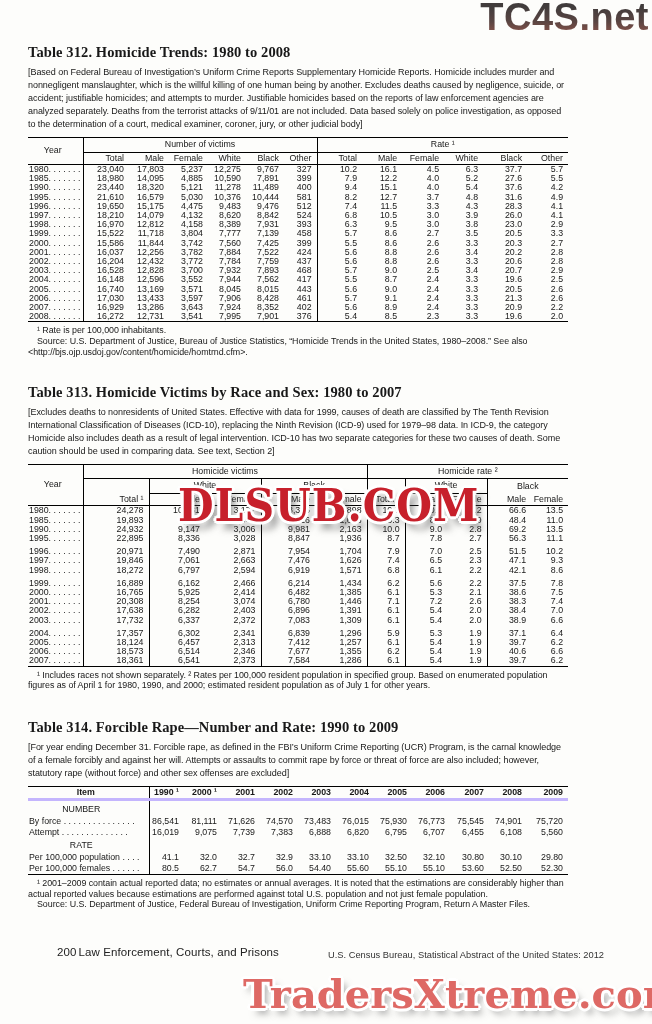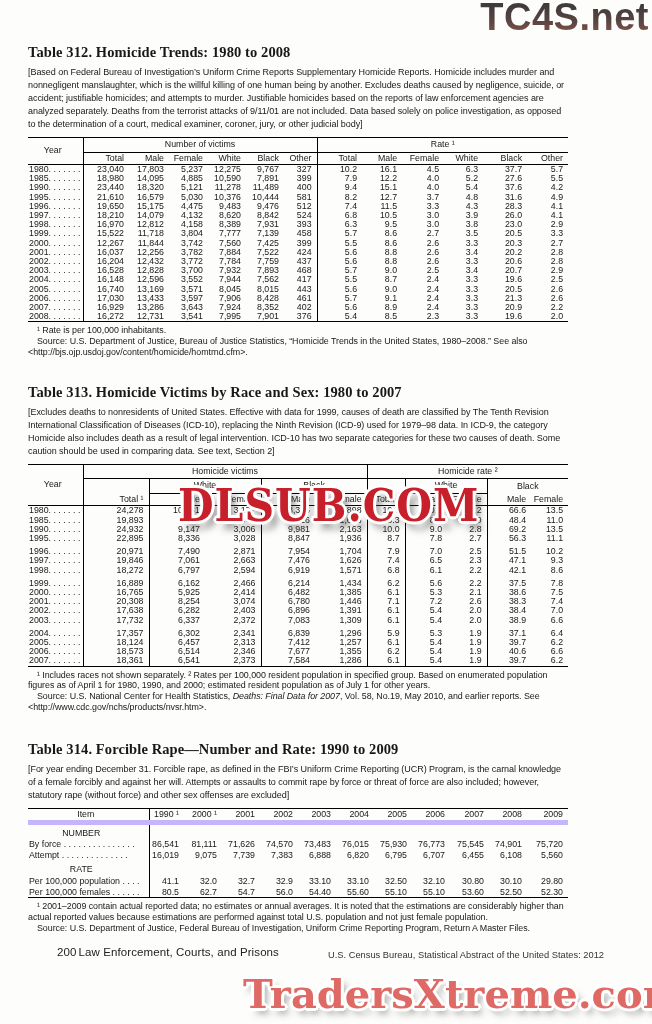--- a/index.html
+++ b/index.html
@@ -57,21 +57,21 @@
   
   #t313 tbody td:nth-child(1), #t313 tbody td:nth-child(2),
   #t313 tbody td:nth-child(4), #t313 tbody td:nth-child(6),
   #t313 tbody td:nth-child(7), #t313 tbody td:nth-child(9) { border-right: 1px solid #000; }
   
   #t314 tbody td:first-child { border-right: 1px solid #000; }
   #t314 td, #t314 th { line-height: 10.8px; }
   #t314 .sec-h { text-align: center; padding: 3px 14px 1px 0; }
   #t314 td.item-cell { text-align: left; padding-left: 1px; }
   #t314 tr.bold td { font-weight: bold; }
-  #t314 thead th { border-bottom: 5px solid #c4b5fd; }
+  #t314 thead th { border-bottom: 3px solid #c4b5fd; font-weight: bold; }
 
   .footnotes { width: 539px; font-size: 8.9px; line-height: 10.8px; margin-top: 3px; }
   .footnotes p { text-indent: 9px; letter-spacing: -0.05px; }
   .sect { margin-bottom: 0; }
   .mt313 { margin-top: 26px; }
   .mt314 { margin-top: 28px; }
 
   .page-footer {
     position: absolute; left: 57px; top: 946px;
     font-size: 11.5px; color: #222; letter-spacing: 0.1px;
@@ -274,21 +274,21 @@
             <td>458</td>
             <td>5.7</td>
             <td>8.6</td>
             <td>2.7</td>
             <td>3.5</td>
             <td>20.5</td>
             <td>3.3</td>
           </tr>
           <tr>
             <td class="year-cell">2000. . . . . . . .</td>
-            <td>12,267</td>
+            <td>15,586</td>
             <td>11,844</td>
             <td>3,742</td>
             <td>7,560</td>
             <td>7,425</td>
             <td>399</td>
             <td>5.5</td>
             <td>8.6</td>
             <td>2.6</td>
             <td>3.3</td>
             <td>20.3</td>
@@ -672,21 +672,20 @@
             <td>6.1</td>
             <td>5.4</td>
             <td>1.9</td>
             <td>39.7</td>
             <td>6.2</td>
           </tr>
         </tbody>
     </table>
     <div class="footnotes">
       <p>¹ Includes races not shown separately. ² Rates per 100,000 resident population in specified group. Based on enumerated population figures as of April 1 for 1980, 1990, and 2000; estimated resident population as of July 1 for other years.</p>
-      <p><span>Source: U.S. National Center for Health Statistics, </span><i>Deaths: Final Data for 2007</i><span>, Vol. 58, No.19, May 2010, and earlier reports. See &lt;http://www.cdc.gov/nchs/products/nvsr.htm&gt;.</span></p>
     </div>
   </div>
 
   <div class="sect mt314">
     <div class="tbl-title">Table 314. Forcible Rape—Number and Rate: 1990 to 2009</div>
     <div class="tbl-note">[For year ending December 31. Forcible rape, as defined in the FBI’s Uniform Crime Reporting (UCR) Program, is the carnal knowledge of a female forcibly and against her will. Attempts or assaults to commit rape by force or threat of force are also included; however, statutory rape (without force) and other sex offenses are excluded]</div>
     <table id="t314">
       <colgroup>
         <col style="width:121px">
           <col style="width:35px">

